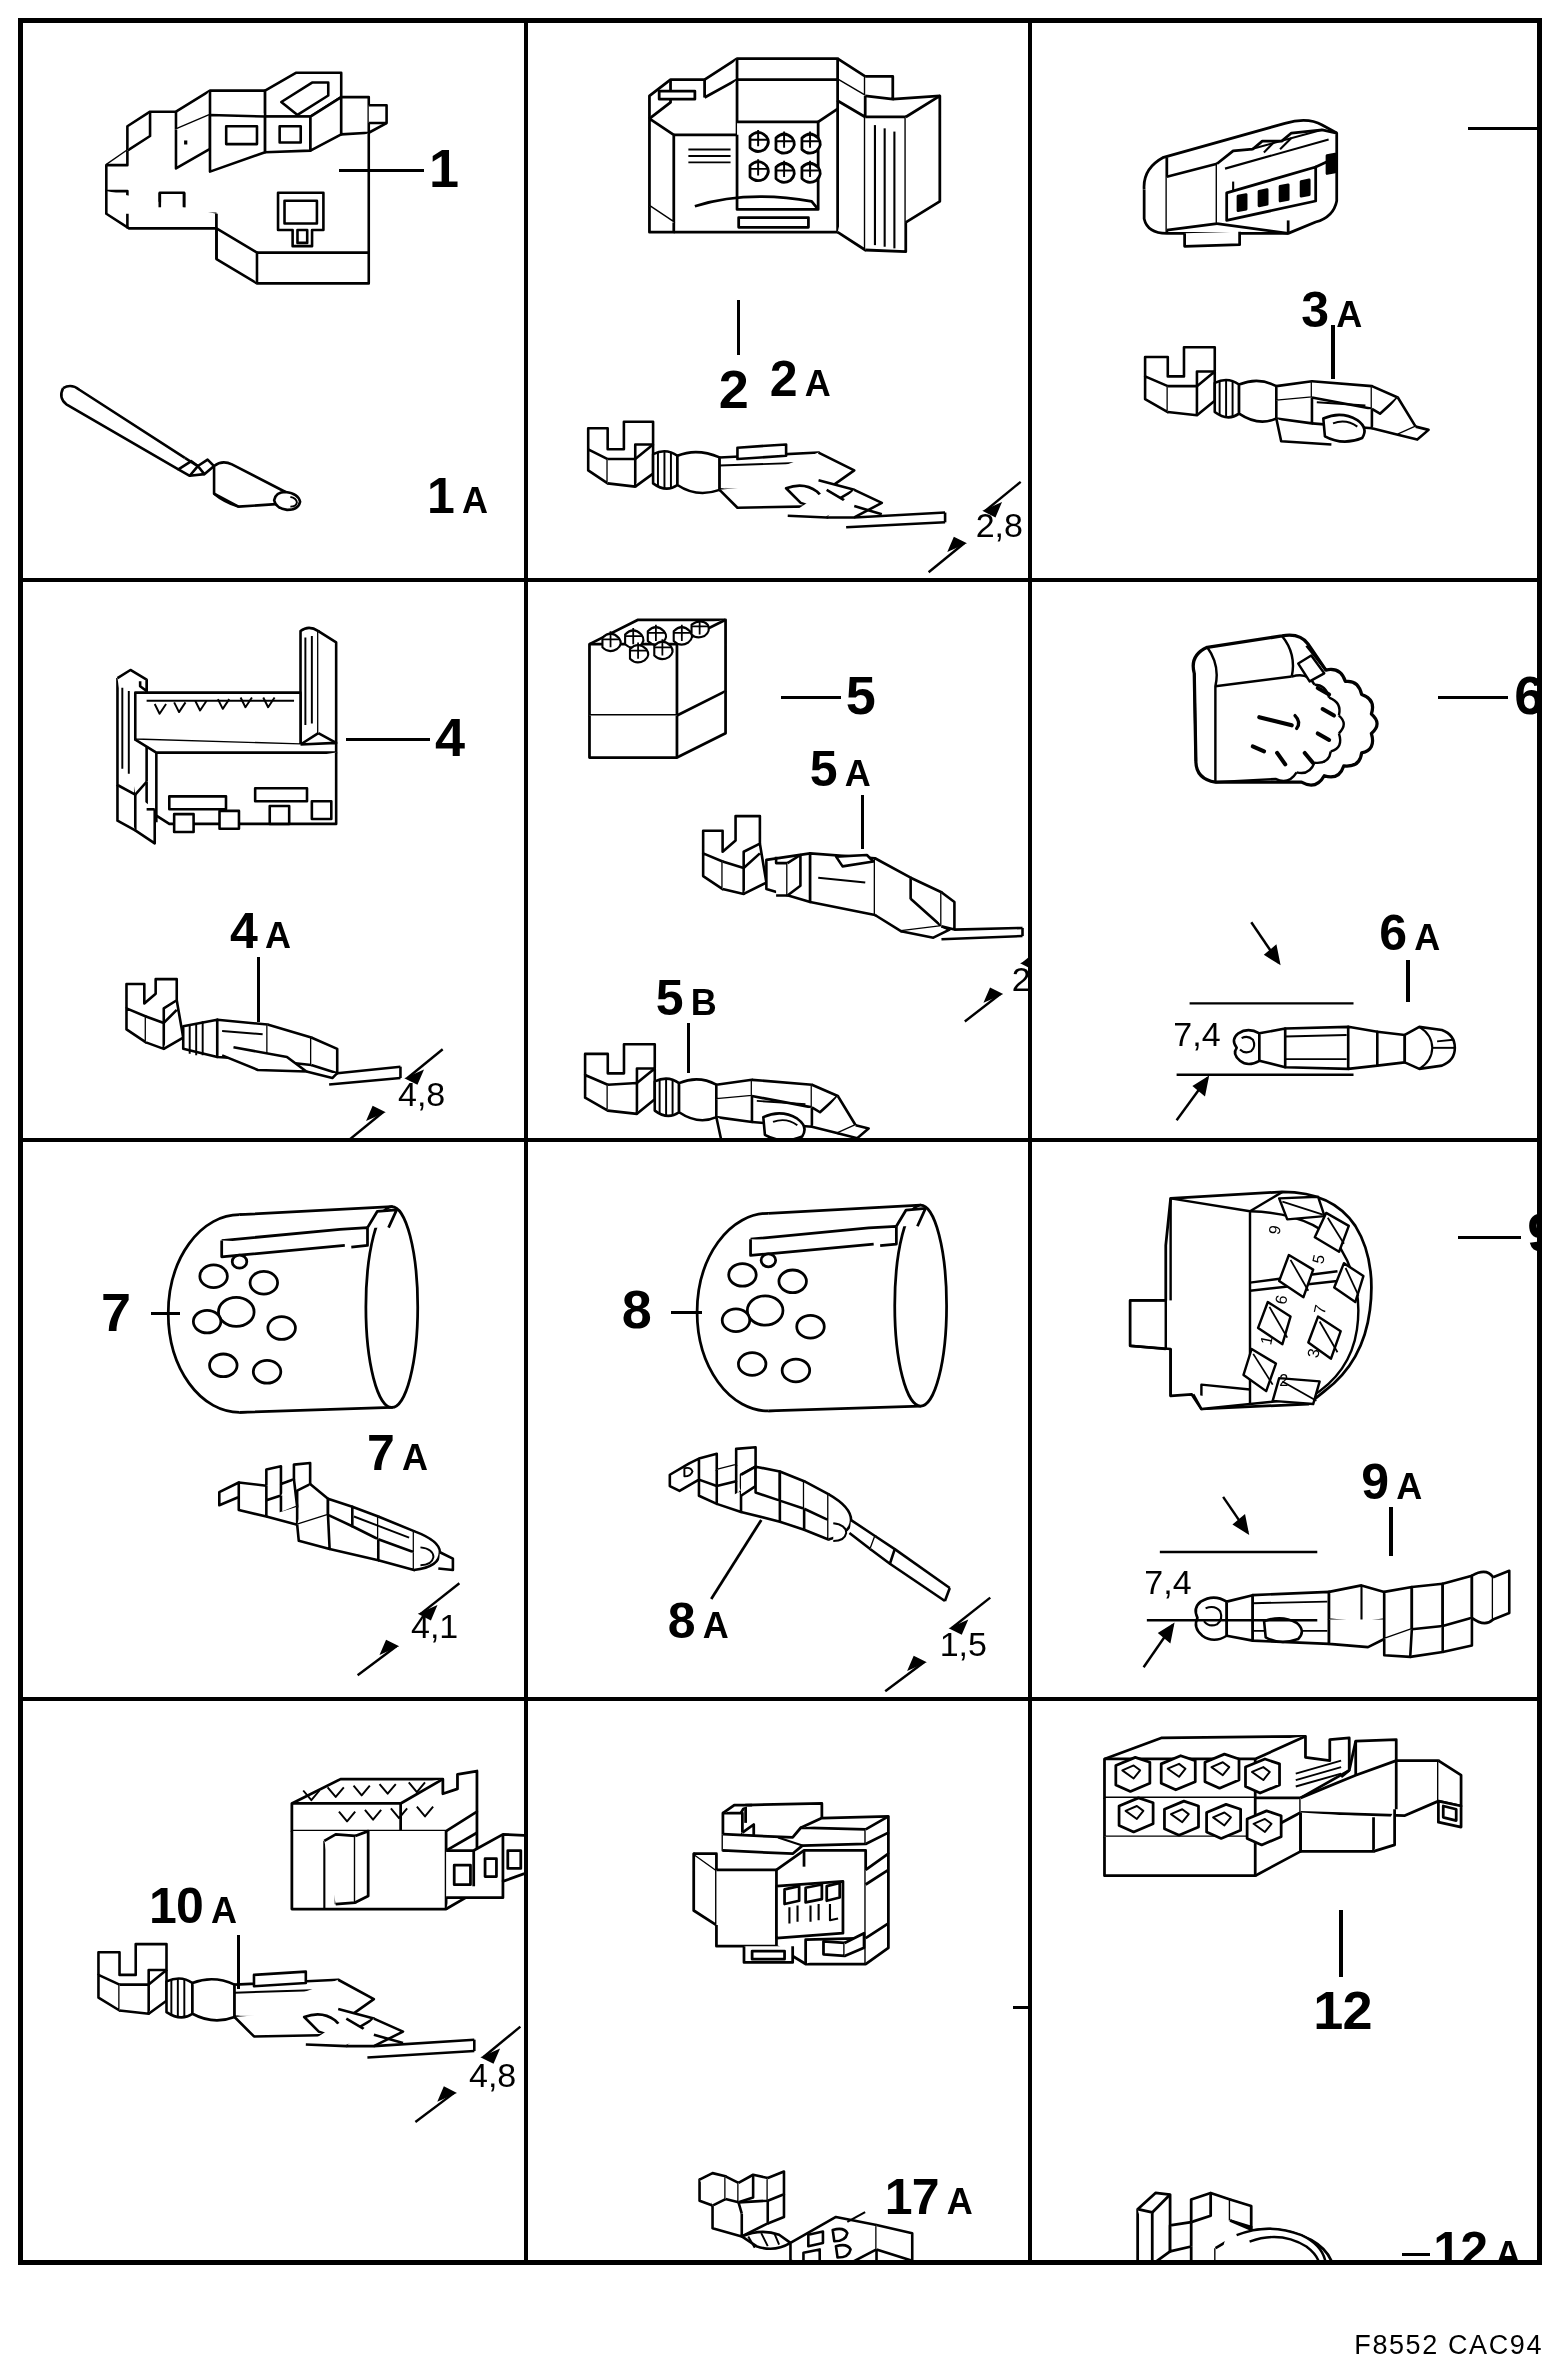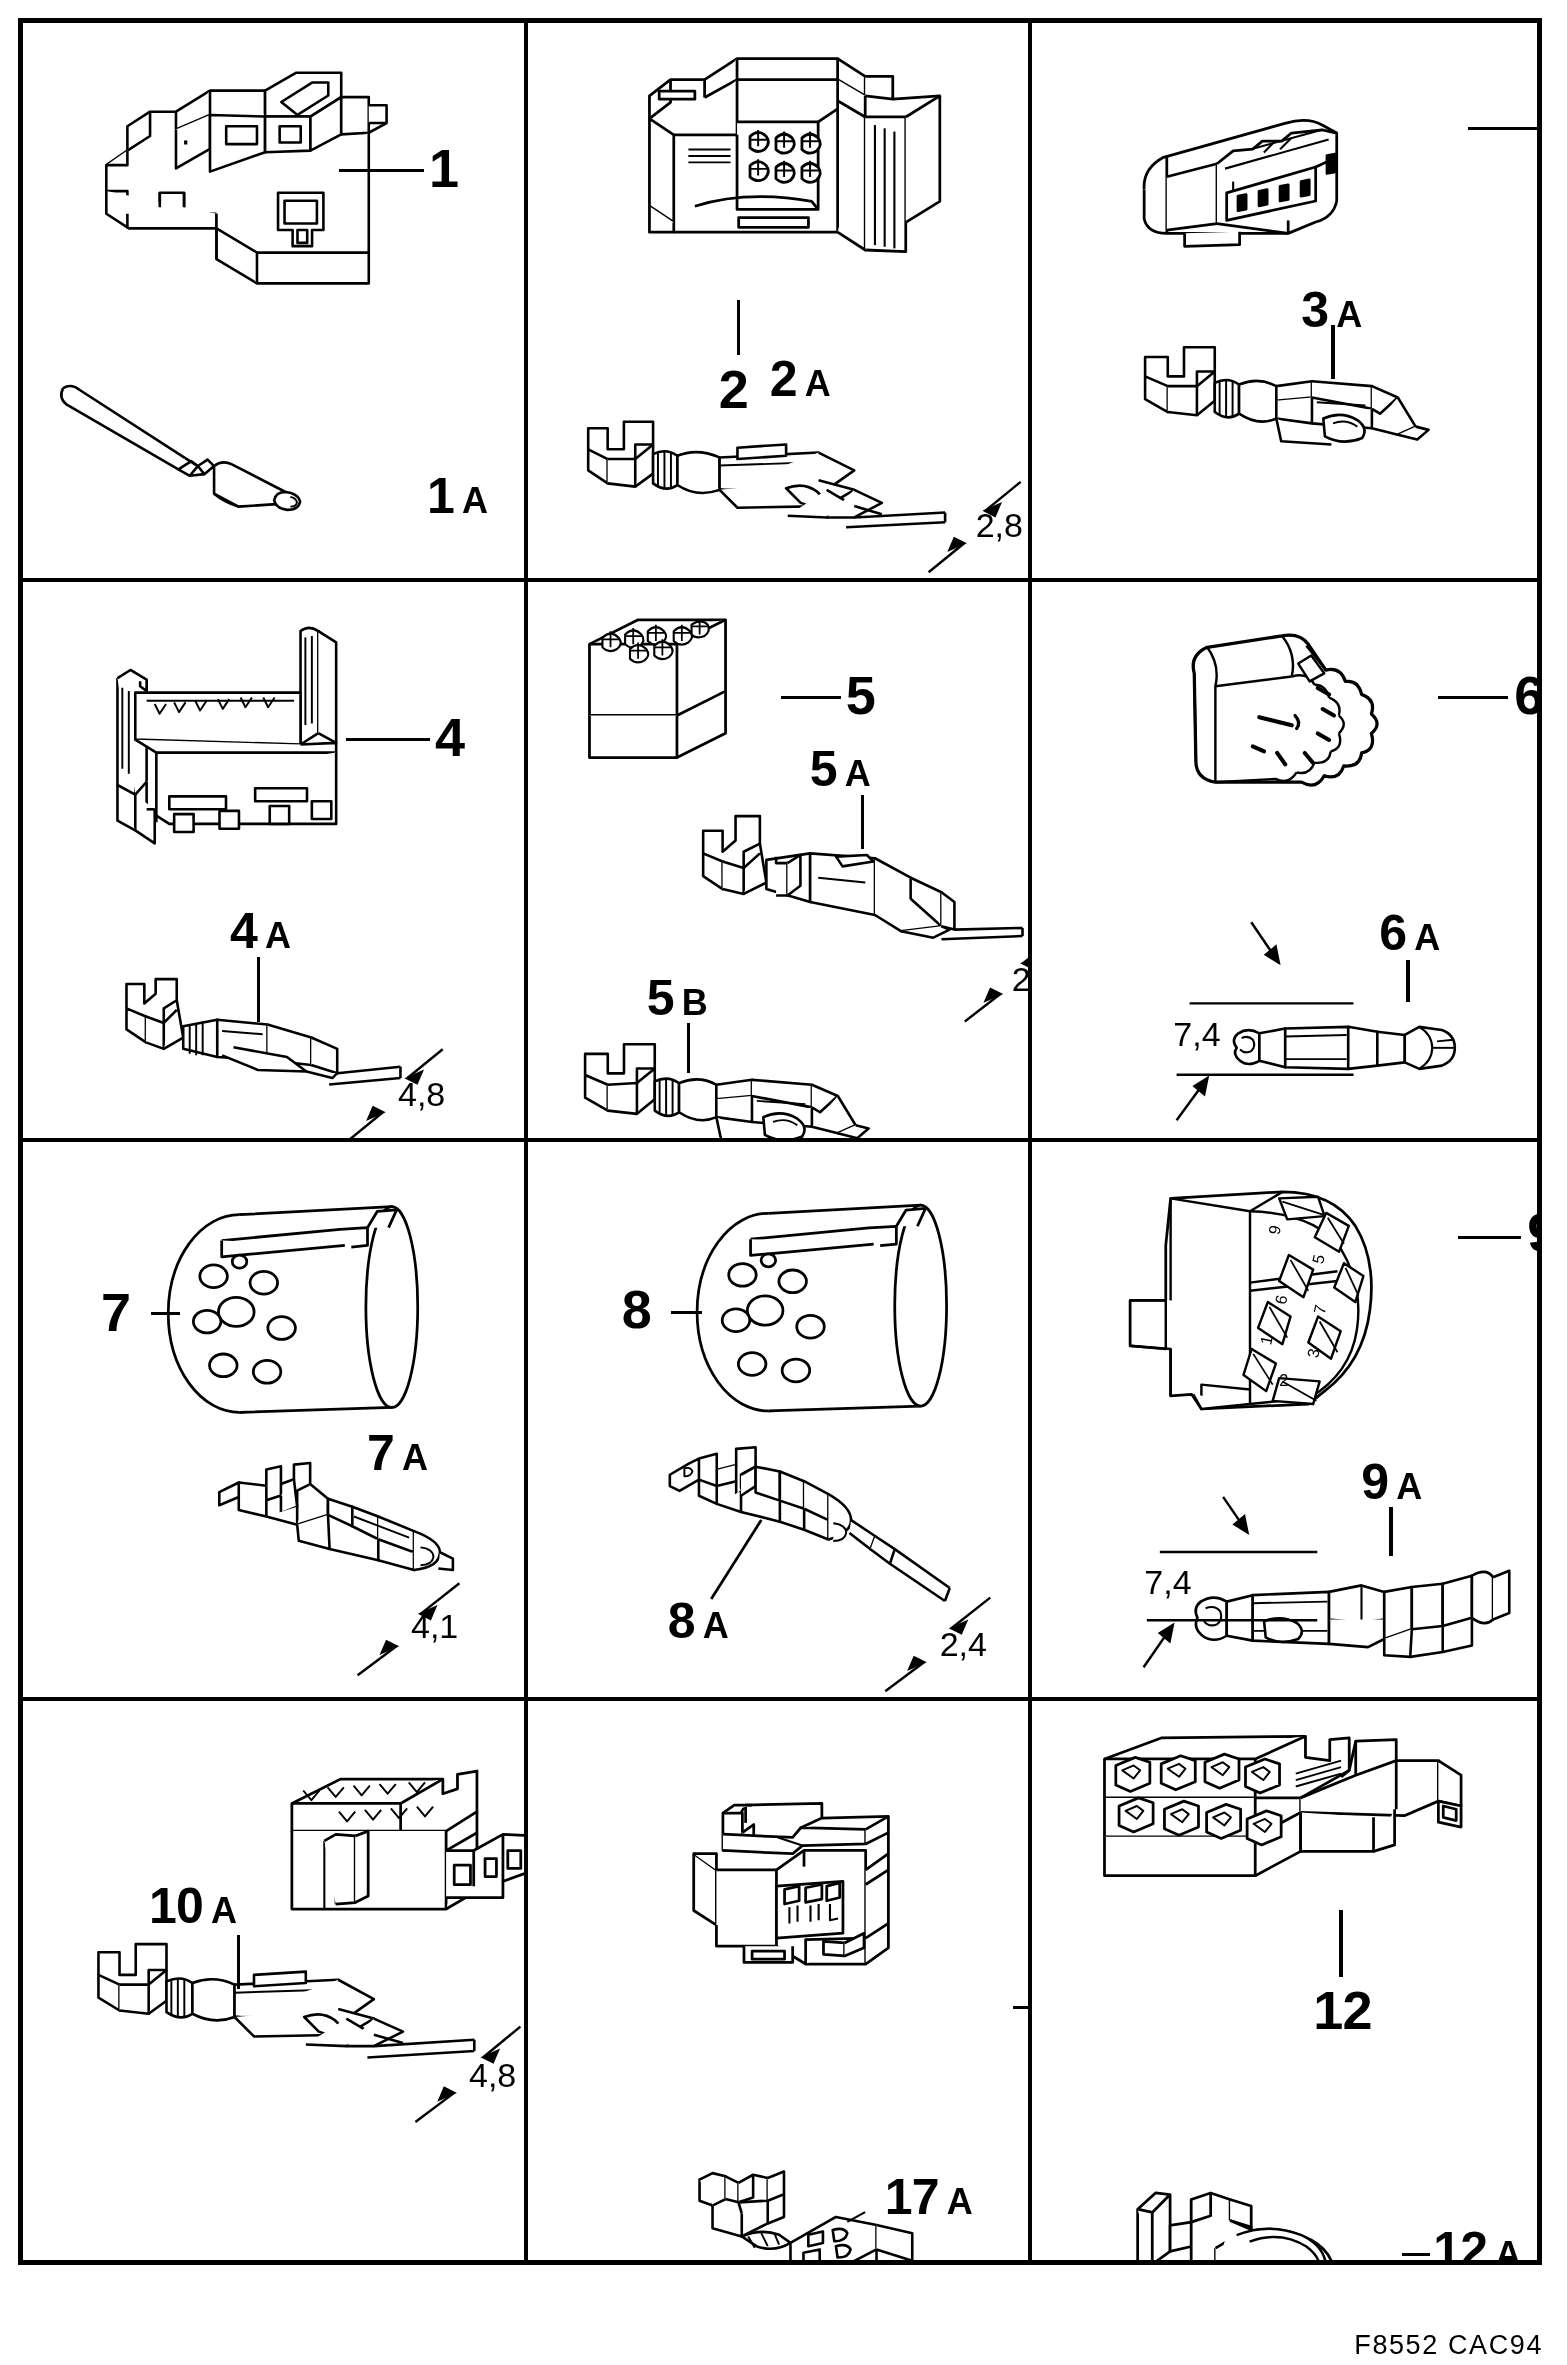--- a/index.html
+++ b/index.html
@@ -433,21 +433,21 @@
             <path d="M216 106 L290 112 L290 88" fill="#fff"></path>
             <path d="M222 80 L282 84" stroke-width="2.4"></path>
             <path d="M230 100 Q252 90 272 102 Q286 112 278 124 Q254 134 232 122 Z" fill="#fff"></path>
             <path d="M242 106 Q258 100 272 110" stroke-width="2.4"></path>
             <path d="M290 60 L322 74 L300 94 L290 88" fill="#fff"></path>
             <path d="M290 112 L322 120 L344 110 L322 74" fill="#fff"></path>
             <path d="M322 120 L346 126 L360 114 L344 110" fill="#fff"></path>
             <path d="M172 100 L178 128 L240 132" fill="#fff"></path>
           </svg>
         </div>
-        <div class="lab" style="left:119px;top:391px;text-align:center;">
+        <div class="lab" style="left:128px;top:391px;text-align:center;">
           <span class="n">5</span><span class="s">B</span>
         </div>
         <div class="leader v" style="left:159px;top:441px;height:50px;"></div>
       </div>
 
       <div class="cell r2 c3">
         <div class="art" style="left:146px;top:49px;">
           <svg width="260" height="187" viewBox="0 0 320 230" fill="none" stroke="#000" stroke-width="4" stroke-linejoin="round">
             <path d="M20 52 Q14 30 36 20 L128 6 Q150 2 160 16 L182 48 Q200 44 206 62 Q222 60 226 78 Q244 84 238 102
                      Q252 114 238 126 Q244 146 226 150 Q224 168 204 166 Q198 184 180 178 Q170 196 152 186
@@ -631,21 +631,21 @@
           </svg>
         </div>
         <div class="art" style="left:344px;top:454px;">
           <svg width="146" height="105" viewBox="0 0 180 130" fill="none" stroke="#000" stroke-width="3">
             <path d="M146 2 L98 40"></path>
             <path d="M98 40 L116 32 L110 46 Z" fill="#000"></path>
             <path d="M16 118 L64 82"></path>
             <path d="M64 82 L46 90 L52 76 Z" fill="#000"></path>
           </svg>
         </div>
-        <div class="dim" style="left:412px;top:485px;">2,4</div>
+        <div class="dim" style="left:412px;top:485px;">1,5</div>
       </div>
 
       <div class="cell r3 c3">
         <div class="art" style="left:88px;top:45px;">
           <svg width="341" height="243" viewBox="0 0 420 300" fill="none" stroke="#000" stroke-width="3.4" stroke-linejoin="round">
             <path d="M62 14 L200 6 Q262 6 290 48 Q316 90 308 152 Q300 216 252 252 L232 268 L100 274 L88 256
                      L62 258 L62 200 L12 196 L12 140 L56 140 L56 72 L62 14 Z" fill="#fff"></path>
             <path d="M62 14 L62 140" fill="none" stroke-width="3"></path>
             <path d="M56 140 L56 200" fill="none" stroke-width="3"></path>
             <path d="M62 200 L62 258" fill="none" stroke-width="3"></path>

